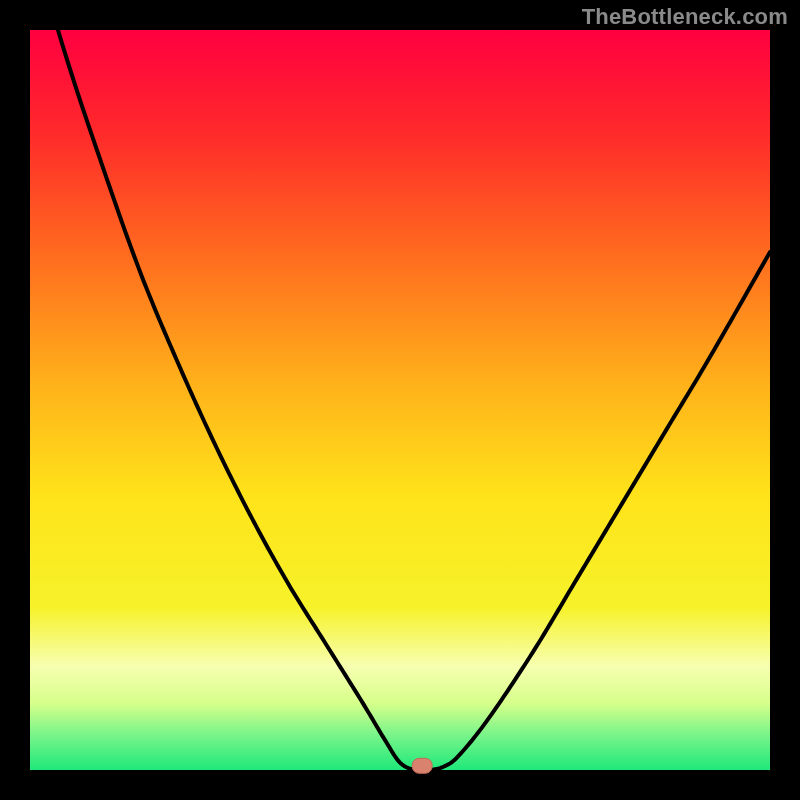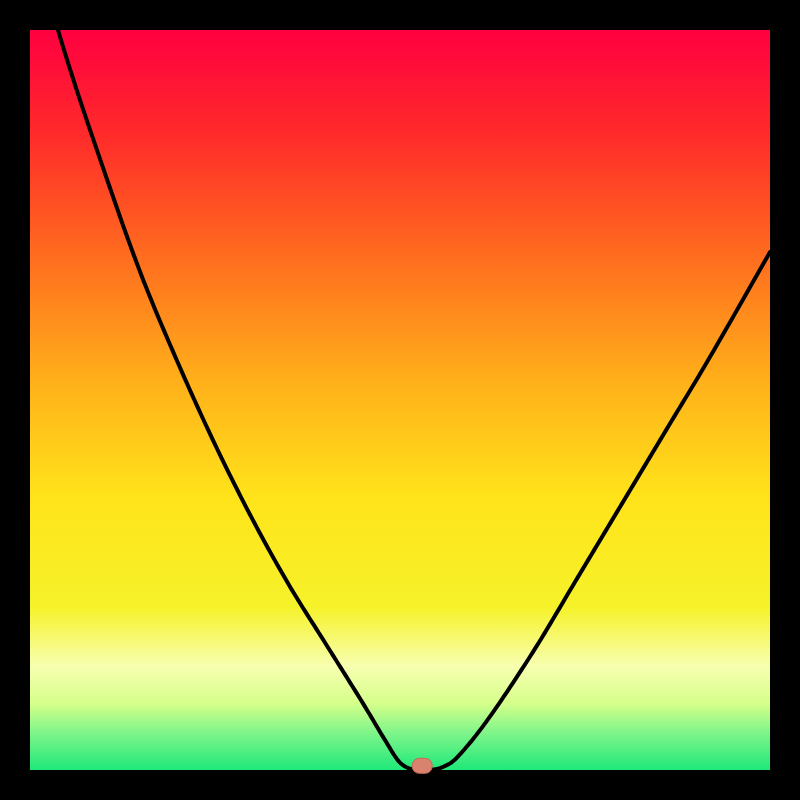--- a/index.html
+++ b/index.html
@@ -31,20 +31,21 @@
     position: absolute;
     top: 0;
     left: 0;
     width: 800px;
     height: 800px;
   }
 </style>
 </head>
 <body>
 <div class="frame">
+  <div class="attribution">TheBottleneck.com</div>
   <svg class="plot" viewBox="0 0 800 800">
     <defs>
       <linearGradient id="heat" x1="0" y1="0" x2="0" y2="1">
         <stop offset="0%" stop-color="#ff0040"></stop>
         <stop offset="14%" stop-color="#ff2a2a"></stop>
         <stop offset="30%" stop-color="#ff6a1f"></stop>
         <stop offset="48%" stop-color="#ffb21a"></stop>
         <stop offset="63%" stop-color="#ffe31a"></stop>
         <stop offset="78%" stop-color="#f6f22a"></stop>
         <stop offset="86%" stop-color="#f7ffb0"></stop>

